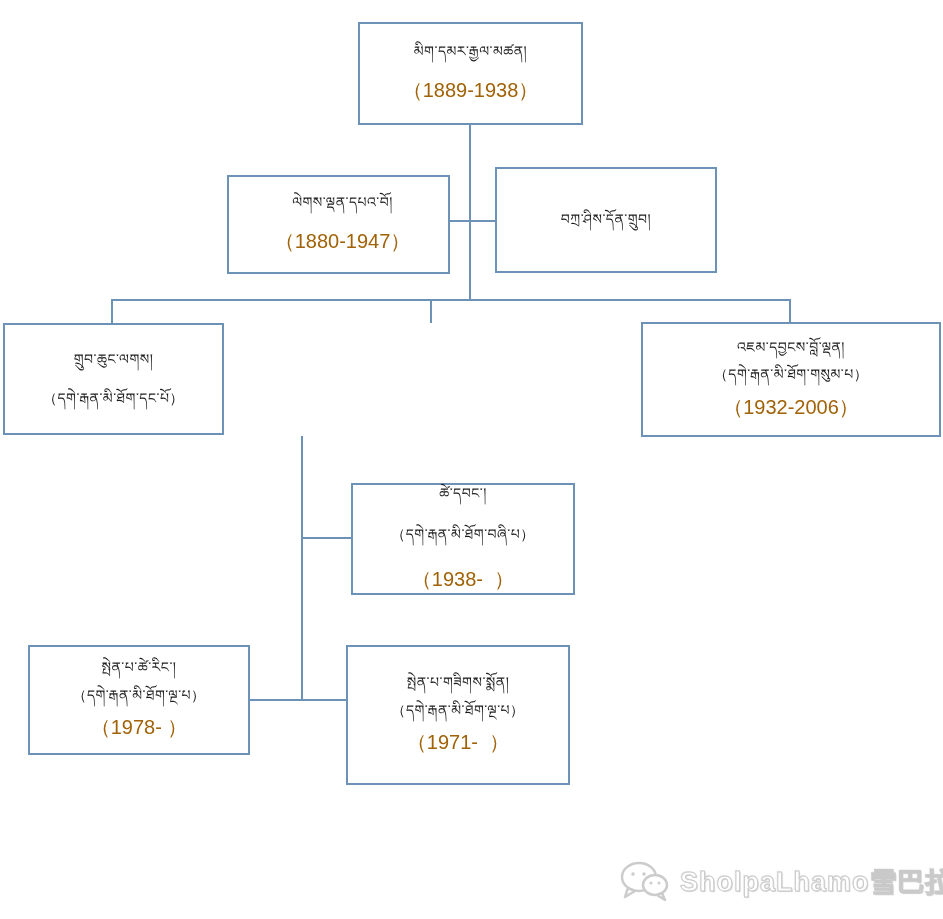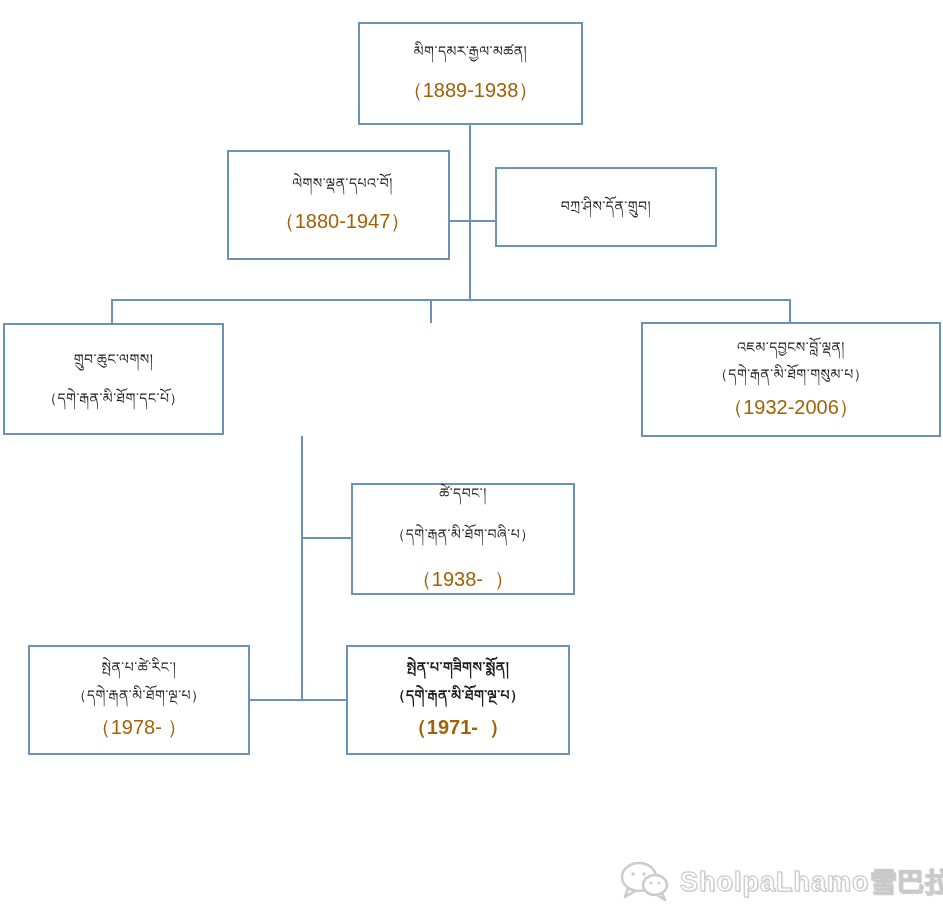--- a/index.html
+++ b/index.html
@@ -73,27 +73,27 @@
   <div class="line" style="left:301px;top:436px;width:2px;height:265px;"></div>
   <div class="line" style="left:301px;top:537px;width:51px;height:2px;"></div>
   <div class="line" style="left:250px;top:699px;width:97px;height:2px;"></div>
 
   <div class="node" style="left:358px;top:22px;width:225px;height:103px;">
     <div class="tib">མིག་དམར་རྒྱལ་མཚན།</div>
 
     <div class="dates">（1889-1938）</div>
   </div>
 
-  <div class="node" style="left:227px;top:150px;width:223px;height:110px;padding-left:8px;">
+  <div class="node" style="left:227px;top:175px;width:223px;height:99px;padding-left:8px;">
     <div class="tib">ལེགས་ལྡན་དཔའ་བོ།</div>
 
     <div class="dates">（1880-1947）</div>
   </div>
 
-  <div class="node" style="left:495px;top:167px;width:222px;height:80px;">
+  <div class="node" style="left:495px;top:167px;width:222px;height:106px;">
     <div class="tib">བཀྲ་ཤིས་དོན་གྲུབ།</div>
 
   </div>
 
   <div class="node" style="left:3px;top:323px;width:221px;height:112px;gap:22px;">
     <div class="tib">གྲུབ་ཆུང་ལགས།</div>
     <div class="tib">（དགེ་རྒན་མི་ཐོག་དང་པོ）</div>
 
   </div>
 
@@ -109,21 +109,21 @@
     <div class="tib">（དགེ་རྒན་མི་ཐོག་བཞི་པ）</div>
     <div class="dates">（1938-  ）</div>
   </div>
 
   <div class="node" style="left:28px;top:645px;width:222px;height:110px;gap:10px;">
     <div class="tib">སྤེན་པ་ཚེ་རིང་།</div>
     <div class="tib">（དགེ་རྒན་མི་ཐོག་ལྔ་པ）</div>
     <div class="dates">（1978- ）</div>
   </div>
 
-  <div class="node" style="left:346px;top:645px;width:224px;height:110px;gap:10px;font-weight:bold;">
+  <div class="node" style="left:346px;top:645px;width:224px;height:140px;gap:10px;">
     <div class="tib">སྤེན་པ་གཟིགས་སྨོན།</div>
     <div class="tib">（དགེ་རྒན་མི་ཐོག་ལྔ་པ）</div>
     <div class="dates">（1971-  ）</div>
   </div>
 
   <div class="wm">
     <span style="display:inline-flex;">
       <svg width="52" height="44" viewBox="0 0 52 44" fill="none">
         <ellipse cx="21" cy="17" rx="17" ry="14" fill="#ffffff" stroke="#cccccc" stroke-width="2.5"></ellipse>
         <path d="M10 28 L7 37 L17 31 Z" fill="#ffffff" stroke="#cccccc" stroke-width="2.5" stroke-linejoin="round"></path>

